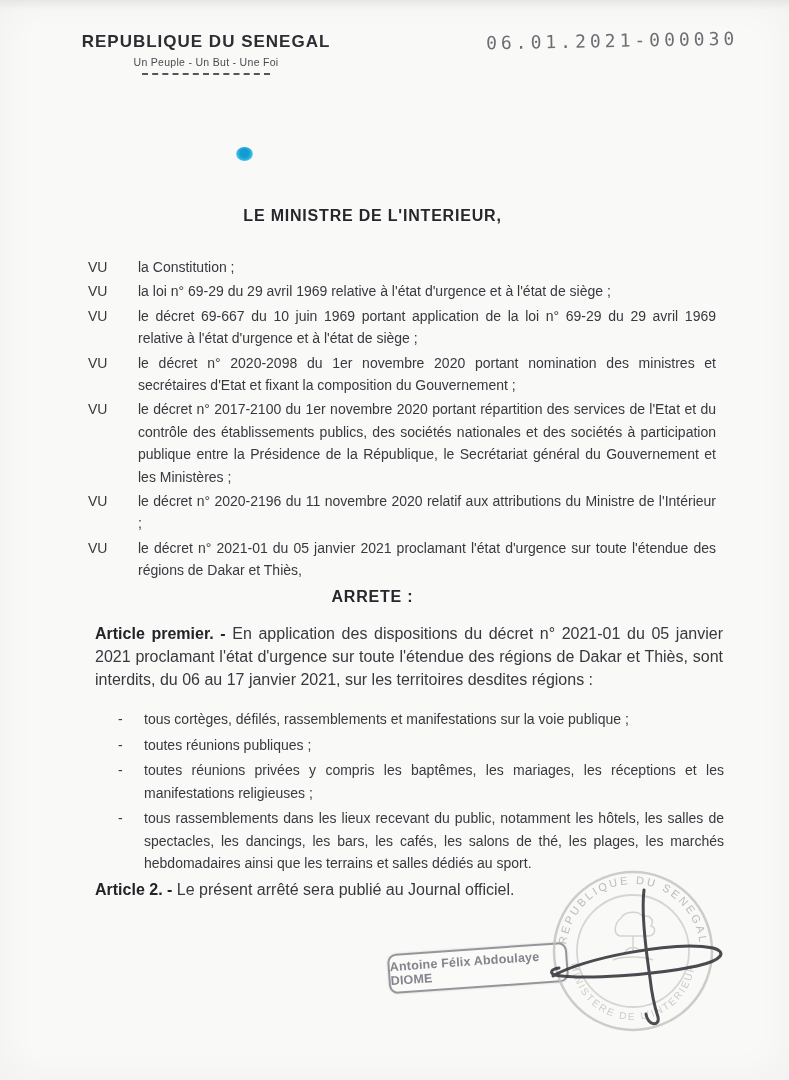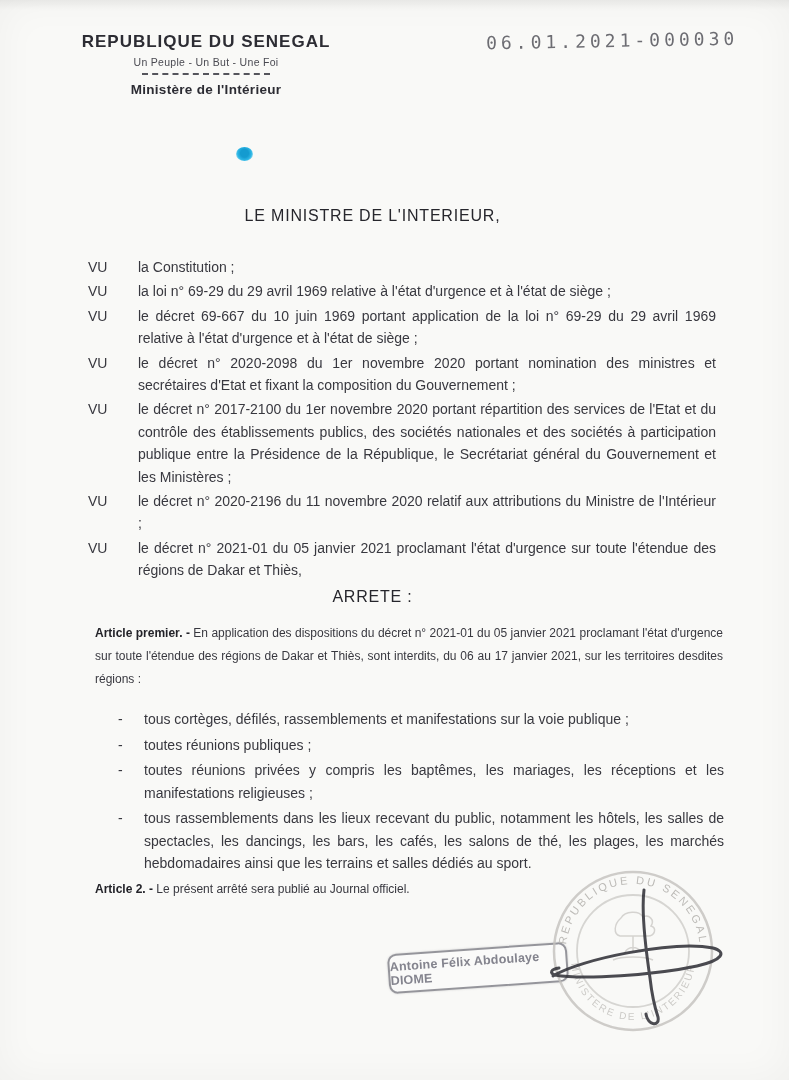--- a/index.html
+++ b/index.html
@@ -30,30 +30,30 @@
     font-size:18px;color:#55555c;letter-spacing:4px;
     transform:rotate(-1deg);opacity:.85;
   }
   
   .blue-dot{left:236px;top:147px;width:17px;height:14px;border-radius:50%;}
   
   .title-block{left:368px;top:112px;width:372px;}
   .arrete-no{font-size:15px;font-weight:bold;color:#2c2c33;margin-bottom:7px;}
   .subject{font-size:13.5px;line-height:23px;color:#3a3a42;}
   
-  .center-head{left:16px;right:60px;text-align:center;font-weight:normal;color:#26262c;}
+  .center-head{left:16px;right:60px;text-align:center;font-weight:bold;color:#26262c;}
   .minister-head{top:207px;font-size:16px;letter-spacing:.8px;}
   .arrete-head{top:588px;font-size:16px;letter-spacing:.8px;}
   
   .vu-list{left:88px;top:256px;width:628px;}
   .vu-row{display:flex;margin-bottom:2px;}
   .vu-label{flex:0 0 50px;font-size:14px;line-height:22.4px;}
   .vu-text{flex:1;font-size:14px;line-height:22.4px;text-align:justify;}
   
-  .para{left:95px;width:628px;font-size:12px;line-height:23px;text-align:justify;}
+  .para{left:95px;width:628px;font-size:16px;line-height:23px;text-align:justify;}
   .article1{top:622px;}
   .article2{top:878px;text-align:left;}
   .art-label{font-weight:bold;color:#232329;text-align:center;}
   
   .p-list{left:118px;top:708px;width:606px;}
   .p-item{display:flex;margin-bottom:3px;}
   .p-dash{flex:0 0 26px;font-size:14px;line-height:22.5px;}
   .p-text{flex:1;font-size:14px;line-height:22.5px;text-align:justify;}
   
   .name-stamp{
@@ -69,21 +69,20 @@
 </style>
 </head>
 <body>
 
 <div class="page">
 
   <div class="abs hdr">
     <div class="hdr-republic">REPUBLIQUE DU SENEGAL</div>
     <div class="hdr-motto">Un Peuple - Un But - Une Foi</div>
     <div class="hdr-sep"></div>
-    <div class="hdr-ministry">Ministère de l'Intérieur</div>
   </div>
 
   <div class="abs reg-stamp">06.01.2021-000030</div>
 
   <div class="abs blue-dot" id="blue-dot" style="background: radial-gradient(circle at 50% 45%, rgb(20, 155, 208) 0px, rgb(20, 155, 208) 35%, rgb(45, 183, 230) 60%, rgba(45, 183, 230, 0.25) 85%, rgba(45, 183, 230, 0) 100%);"></div>
 
   <div class="abs title-block">
   </div>
 
   <div class="abs center-head minister-head">LE MINISTRE DE L'INTERIEUR,</div>

